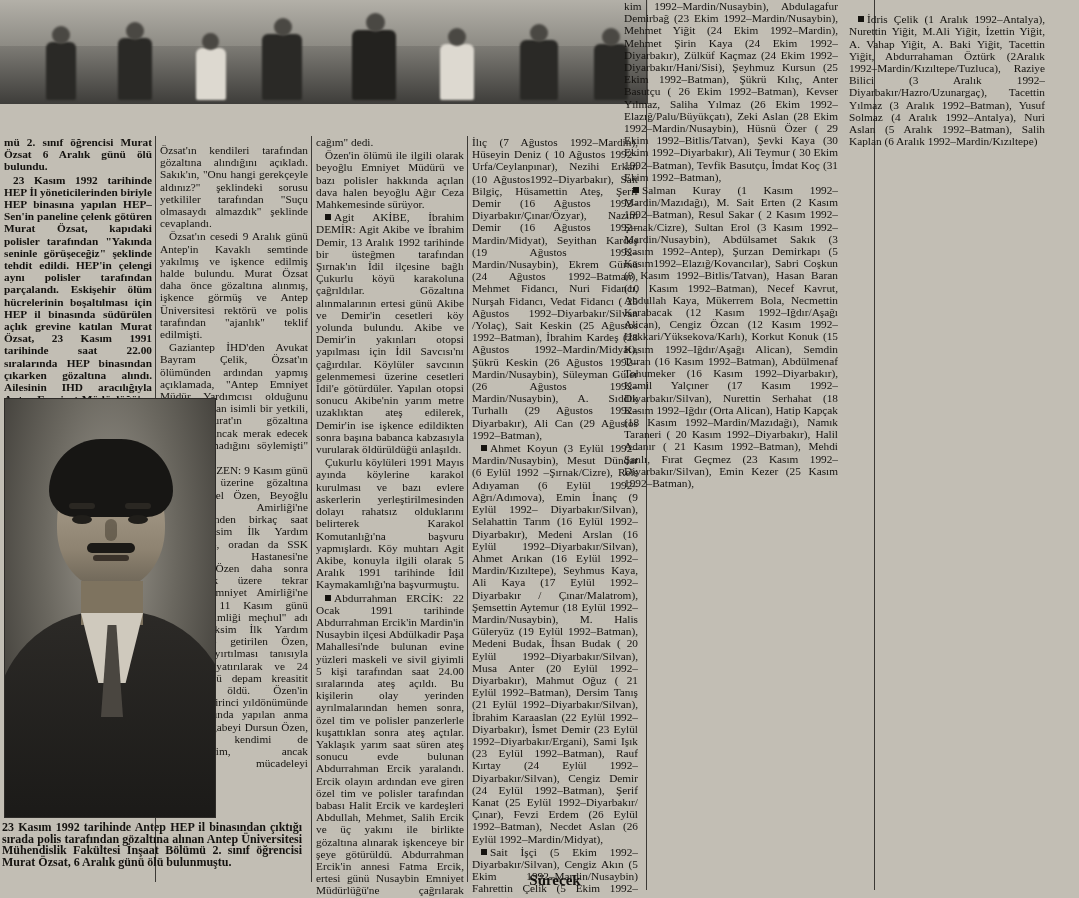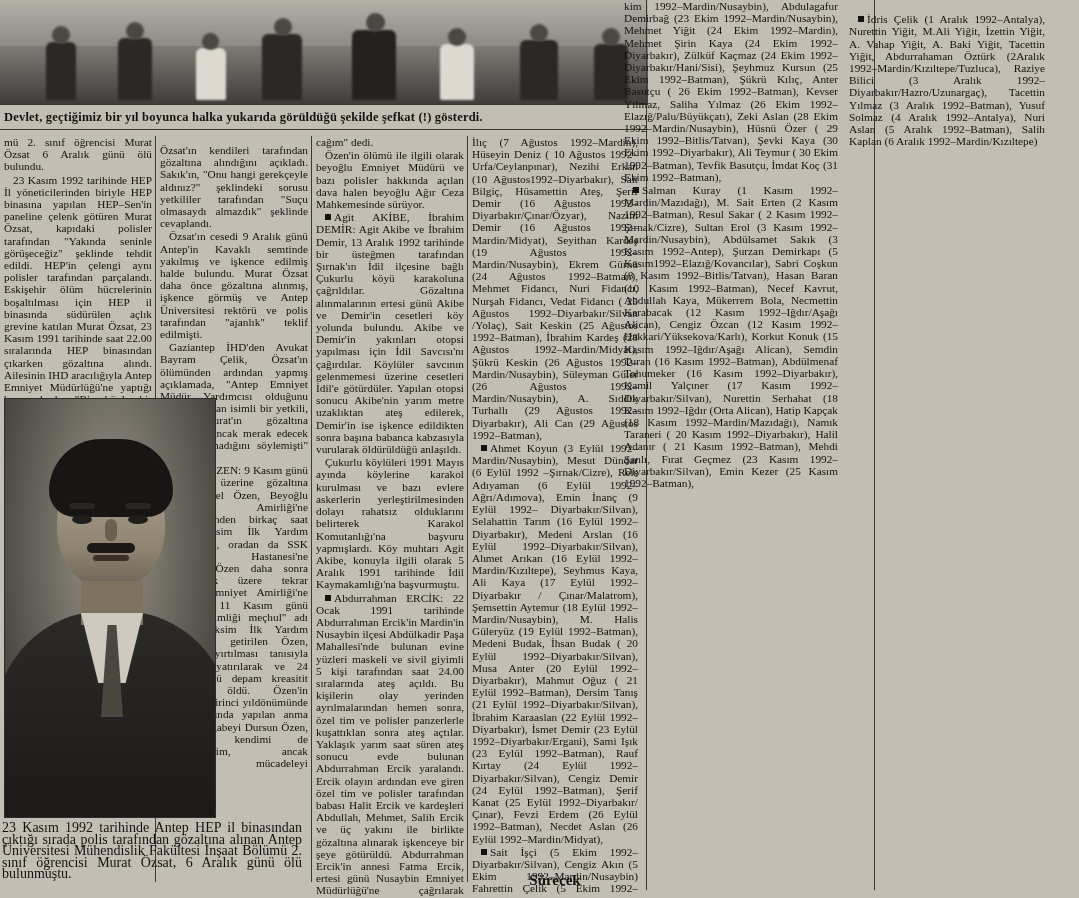--- a/index.html
+++ b/index.html
@@ -82,21 +82,21 @@
   .col p.noind { text-indent: 0; }
 
   
   .vrule {
     position: absolute;
     width: 1px;
     background: #3b3935;
   }
 
   
-  #col1 { left: 4px;   top: 136px; width: 148px; }
+  #col1 { left: 4px;   top: 136px; width: 148px; font-weight: bold; }
   #col2 { left: 160px; top: 144px; width: 148px; }
   #col3 { left: 316px; top: 136px; width: 148px; }
   #col4 { left: 472px; top: 136px; width: 166px; }
   #col5 { left: 624px; top: 0px;   width: 214px; }
   #col6 { left: 849px; top: 0px;   width: 196px; }
 
   
   .portrait {
     position: absolute;
     left: 4px;
@@ -163,23 +163,23 @@
     background: #4a4640;
     clip-path: polygon(30% 0, 70% 0, 100% 100%, 0 100%);
   }
 
   
   .portrait-caption {
     position: absolute;
     left: 2px;
     top: 822px;
     width: 300px;
-    font-size: 14px;
+    font-size: 12px;
     line-height: 11.6px;
-    font-weight: normal;
+    font-weight: bold;
     text-align: justify;
   }
 
   .surecek {
     position: absolute;
     left: 472px;
     top: 872px;
     width: 166px;
     text-align: center;
     font-weight: bold;
@@ -207,21 +207,20 @@
     <div class="fig blur" style="left:352px; width:44px; height:70px; background:#23221f;"></div>
     <div class="fig head blur" style="left:366px; bottom:72px; width:19px; height:19px;"></div>
     <div class="fig white blur" style="left:440px; width:34px; height:56px;"></div>
     <div class="fig head blur" style="left:448px; bottom:58px; width:18px; height:18px;"></div>
     <div class="fig blur" style="left:520px; width:38px; height:60px;"></div>
     <div class="fig head blur" style="left:530px; bottom:62px; width:18px; height:18px;"></div>
     <div class="fig blur" style="left:594px; width:34px; height:56px;"></div>
     <div class="fig head blur" style="left:602px; bottom:58px; width:18px; height:18px;"></div>
   </div>
 
-  <div class="top-caption">Devlet, geçtiğimiz  bir yıl boyunca halka yukarıda görüldüğü şekilde şefkat (!) gösterdi.</div>
 
   <div class="vrule" style="left:155px; top:136px; height:746px;"></div>
   <div class="vrule" style="left:311px; top:136px; height:746px;"></div>
   <div class="vrule" style="left:467px; top:136px; height:746px;"></div>
   <div class="vrule" style="left:646px; top:0px;   height:890px;"></div>
   <div class="vrule" style="left:874px; top:0px;   height:890px;"></div>
 
   <div class="col" id="col1">
     <p class="noind">mü 2. sınıf öğrencisi Murat Özsat 6 Aralık günü ölü bulundu.</p>
     <p>23 Kasım 1992 tarihinde HEP İl yöneticilerinden biriyle HEP binasına yapılan HEP–Sen'in paneline çelenk götüren Murat Özsat, kapıdaki polisler tarafından "Yakında seninle görüşeceğiz" şeklinde tehdit edildi. HEP'in çelengi aynı polisler tarafından parçalandı. Eskişehir ölüm hücrelerinin boşaltılması için HEP il binasında südürülen açlık grevine katılan Murat Özsat, 23 Kasım 1991 tarihinde saat 22.00 sıralarında HEP binasından çıkarken gözaltına alındı. Ailesinin IHD aracılığıyla Antep Emniyet Müdürlüğü'ne yaptığı başvurularda, "Biz böyle bir kişiyi gözaltına almadık" cevabı verildi. Dönemin IHD İl Başkanı Samet Sakık araya girerek Emniyet Müdürlüğü ile arandı. Emniyet Müdürlüğü cevabında</p>

